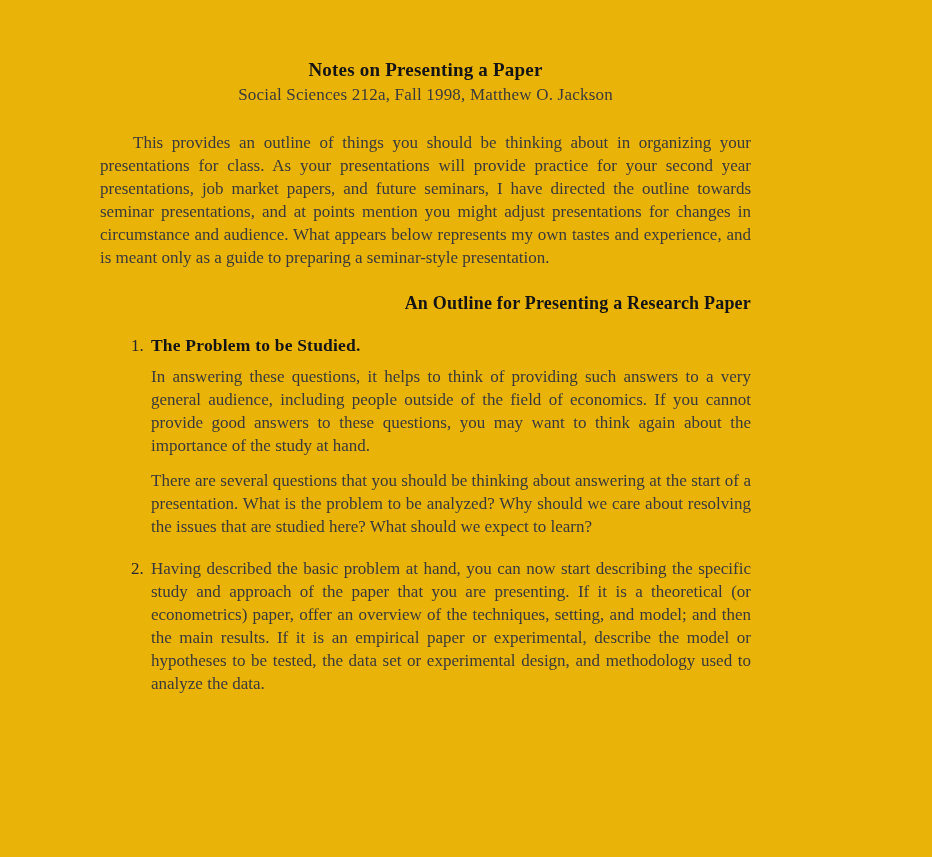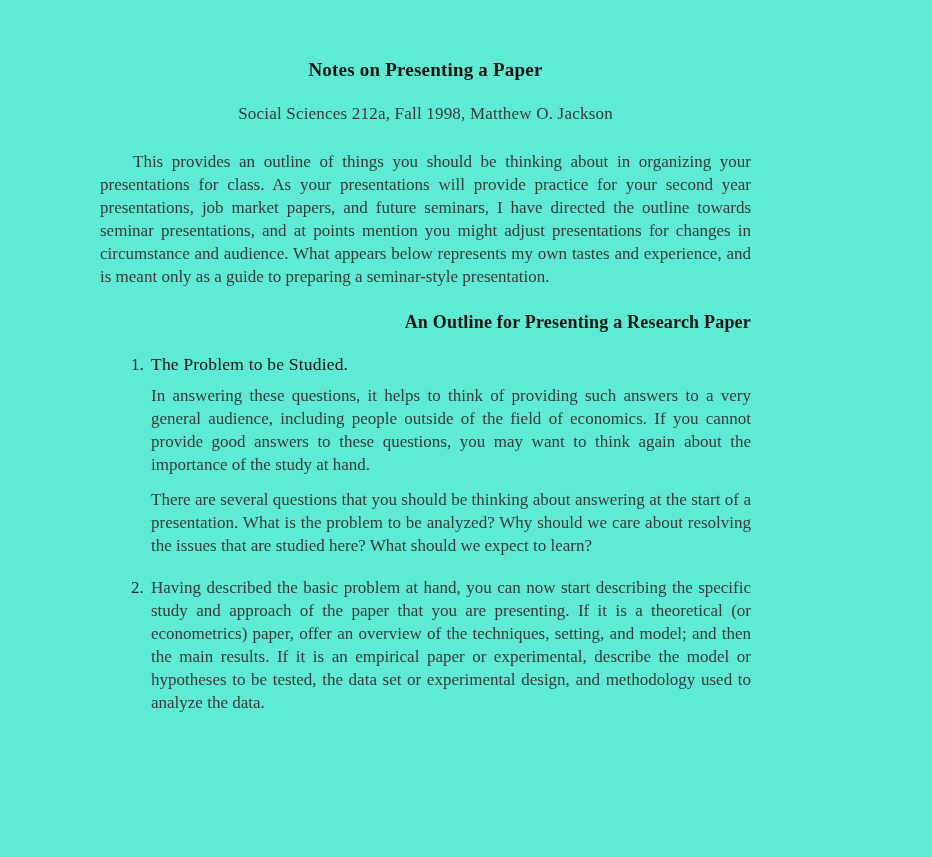--- a/index.html
+++ b/index.html
@@ -13,21 +13,21 @@
     overflow: hidden;
     position: relative;
     font-family: "Liberation Serif", serif;
   }
   .page {
     position: absolute;
     left: 0;
     top: 0;
     width: 932px;
     height: 857px;
-    background: #5eead4;
+    background: #eab308;
   }
   .doc {
     position: absolute;
     left: 100px;
     top: 0;
     width: 651px;
     color: #3a3a3a;
     font-size: 17px;
     line-height: 23px;
     text-align: justify;
@@ -35,21 +35,21 @@
   .doc-title {
     margin: 58px 0 0 0;
     text-align: center;
     font-weight: 700;
     font-size: 19px;
     line-height: 24px;
     color: #141414;
     letter-spacing: 0.2px;
   }
   .doc-subtitle {
-    margin: 20px 0 0 0;
+    margin: 1px 0 0 0;
     text-align: center;
     font-size: 17px;
     line-height: 23px;
     letter-spacing: 0.2px;
     color: #3a3a3a;
   }
   .intro {
     margin: 25px 0 0 0;
     text-indent: 33px;
   }
@@ -77,21 +77,21 @@
   }
   .item-number {
     position: absolute;
     left: 31px;
     top: 0;
     font-size: 17px;
     line-height: 23px;
     color: #2a2a2a;
   }
   .item-heading {
-    font-weight: 400;
+    font-weight: 700;
     font-size: 17.5px;
     line-height: 23px;
     color: #141414;
     text-align: left;
     letter-spacing: 0.2px;
   }
   .item-para {
     margin: 8px 0 0 0;
   }
   .item-para + .item-para {

